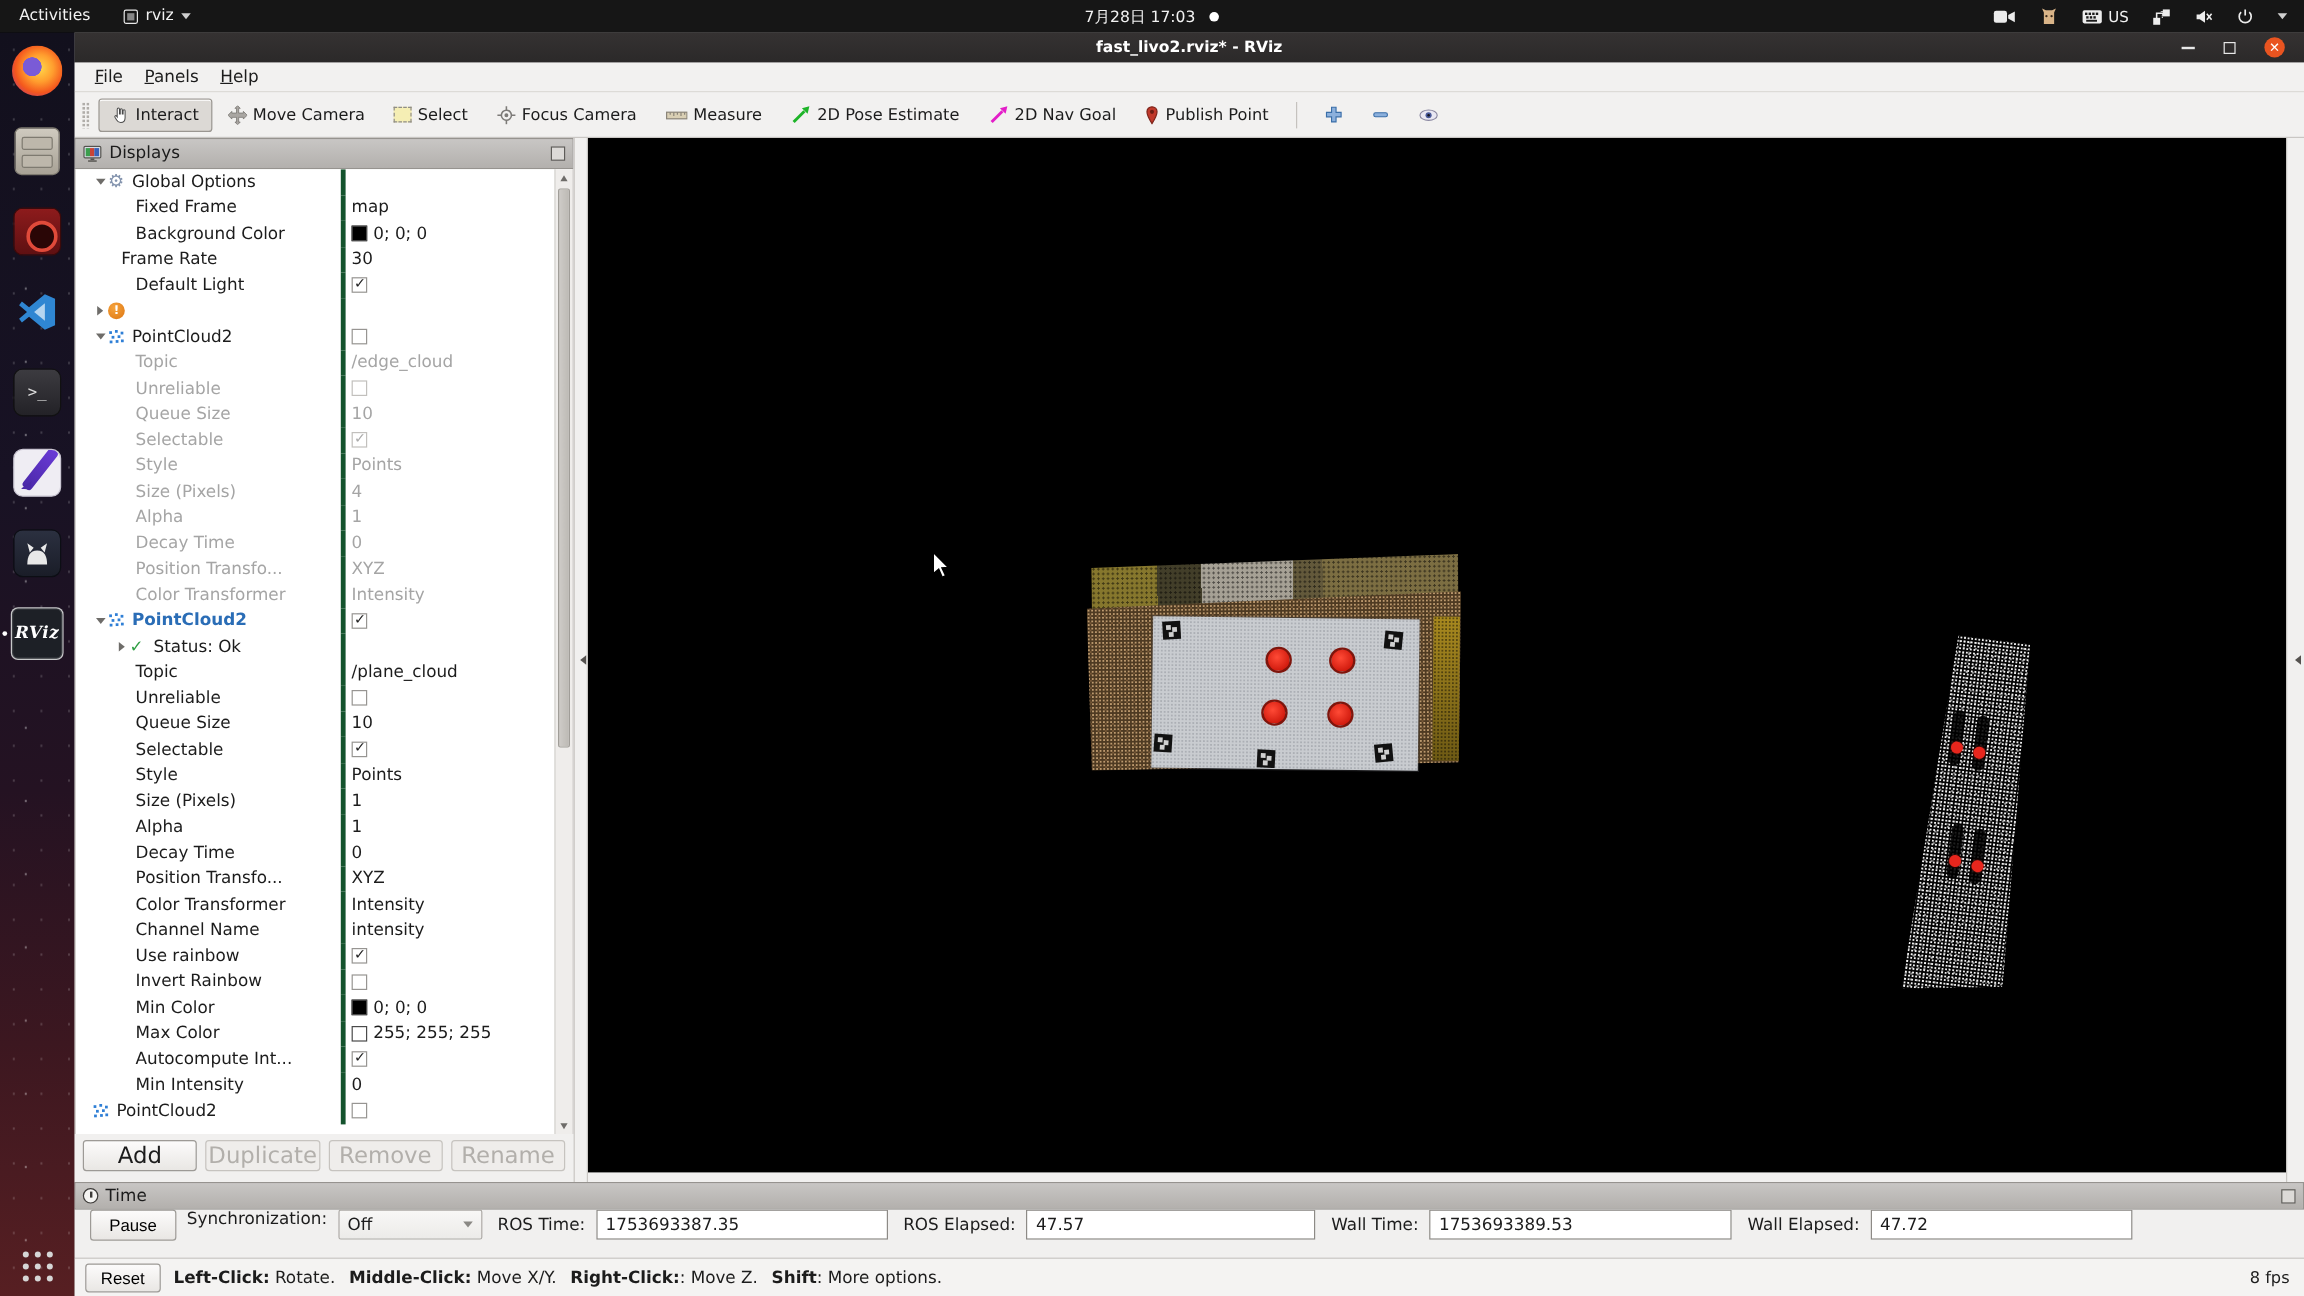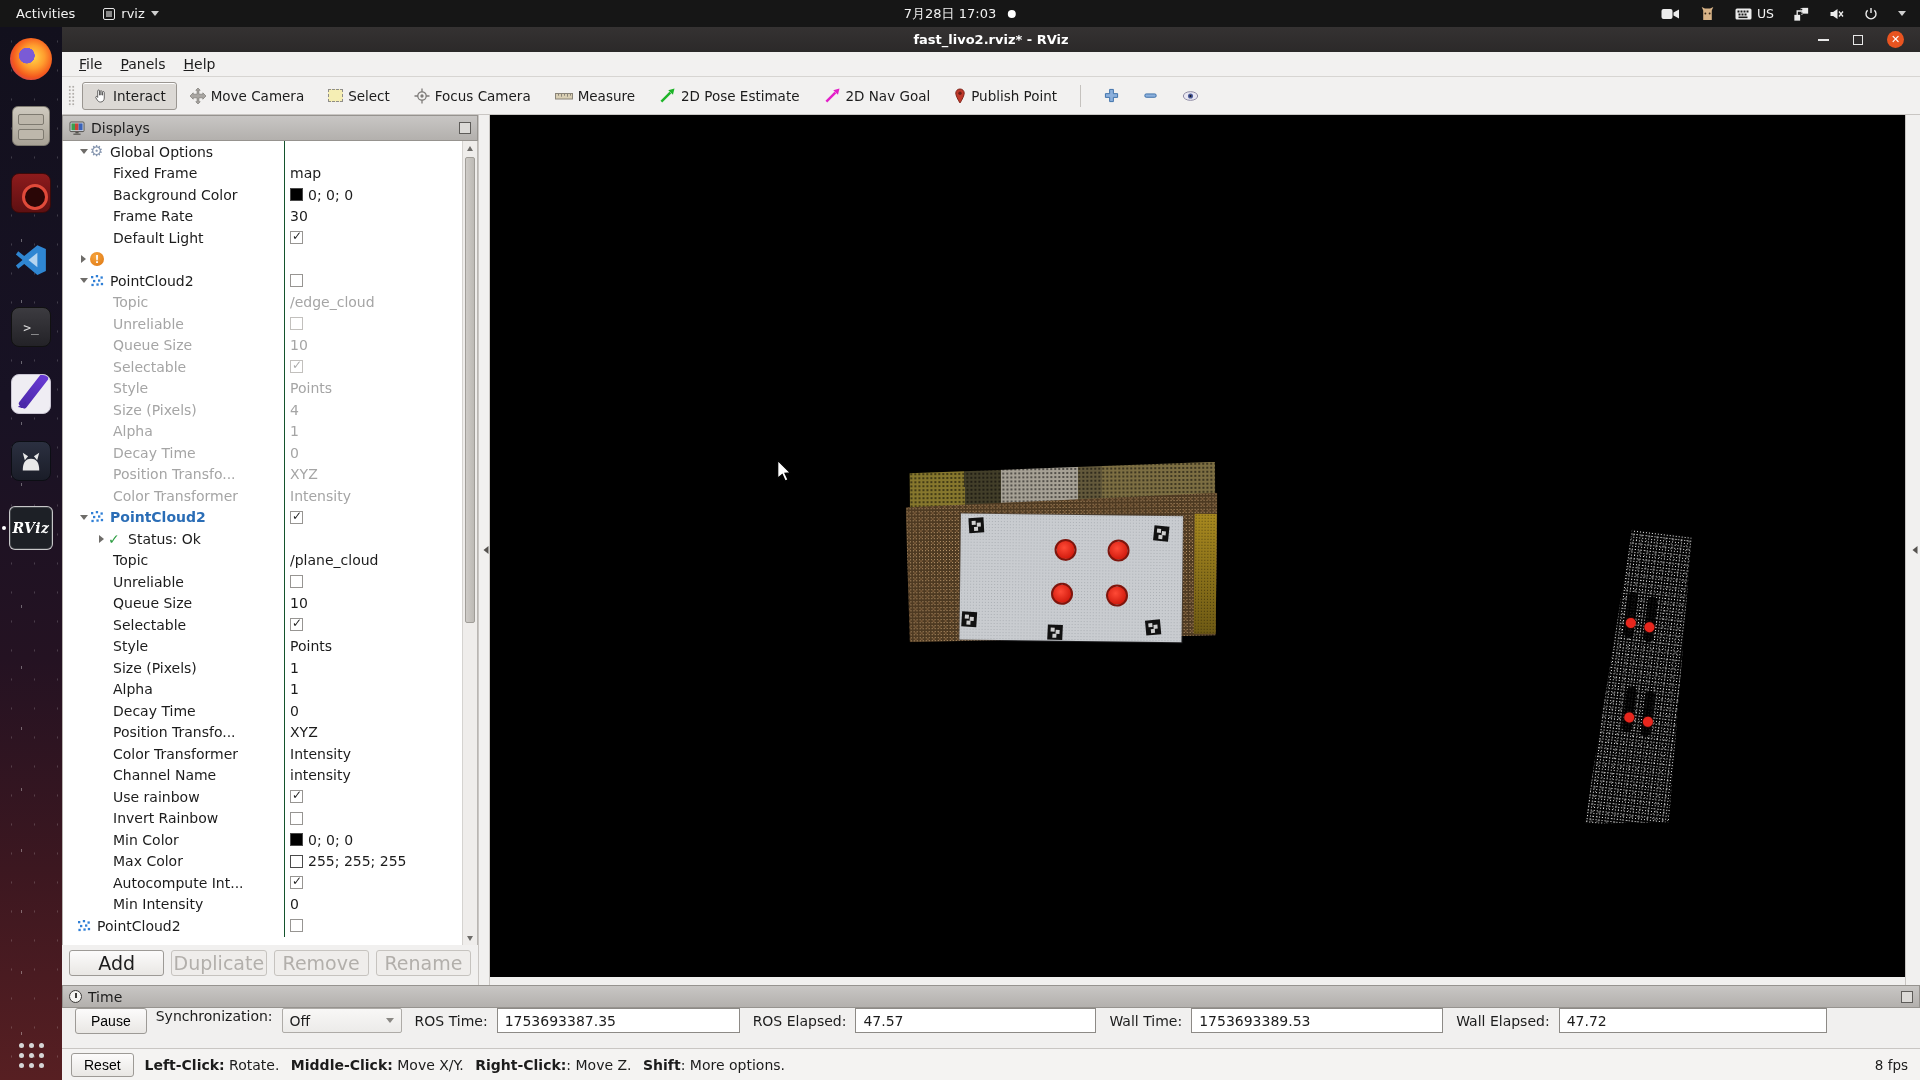--- a/index.html
+++ b/index.html
@@ -72,21 +72,21 @@
   .main { flex:1 1 auto; display:flex; min-height:0; }
 
   
   .displays-panel { width:416px; flex:0 0 416px; display:flex; flex-direction:column; background:#f1f0ef; min-height:0; }
   .panel-header { height:26px; flex:0 0 26px; background:linear-gradient(#c8c6c4,#b3b0ad); border:1px solid #96938f; display:flex; align-items:center; gap:6px; padding:0 6px; font-size:14px; }
   .float-btn { margin-left:auto; width:12px; height:12px; border:1px solid #5e5c59; background:#dcdad7; }
   .tree-wrap { flex:1 1 auto; display:flex; min-height:0; background:#fff; border-left:1px solid #b9b6b2; border-right:1px solid #b9b6b2; }
   .tree { flex:1 1 auto; overflow:hidden; position:relative; }
   .t-row { height:21.5px; display:flex; align-items:stretch; font-size:14px; }
   .t-name { width:221px; flex:0 0 221px; display:flex; align-items:center; overflow:hidden; white-space:nowrap; }
-  .t-val { flex:1; display:flex; align-items:center; gap:5px; padding-left:5px; border-left:1px solid #14532d; overflow:hidden; white-space:nowrap; }
+  .t-val { flex:1; display:flex; align-items:center; gap:5px; padding-left:5px; border-left:4px solid #14532d; overflow:hidden; white-space:nowrap; }
   .t-row.dim, .t-row.dim .t-val { color:#a5a5a5; }
   .t-row.warn .lbl { color:#d9821e;margin-top:42px; }
   .t-row.active .lbl { color:#2a6db6; font-weight:bold; }
   .exp { width:13px; flex:0 0 13px; display:flex; align-items:center; justify-content:center; }
   .exp.open::before { content:""; border:4px solid transparent; border-top:5px solid #6e6c69; margin-top:4px; }
   .exp.closed::before { content:""; border:4px solid transparent; border-left:5px solid #6e6c69; margin-left:4px; }
   .t-ico { width:20px; flex:0 0 20px; display:flex; align-items:center; justify-content:flex-start; }
   .gear-glyph { color:#8494ae; font-size:15px; line-height:1; }
   .warn-glyph { width:14px; height:14px; border-radius:50%; background:radial-gradient(circle at 38% 32%, #f6a33c, #dd7612); color:#fff; font-size:10px; font-weight:bold; display:flex; align-items:center; justify-content:center; }
   .ok-glyph { color:#2f9e44; font-weight:bold; font-size:14px; }
@@ -442,21 +442,21 @@
             <div class="t-row ">
               <div class="t-name" style="padding-left: 50px;">
                 <span class="lbl">Background Color</span>
               </div>
               <div class="t-val">
                 <span class="sw" style="background: rgb(0, 0, 0);"></span>
                 <span>0; 0; 0</span>
               </div>
             </div>
             <div class="t-row ">
-              <div class="t-name" style="padding-left: 50px;">
+              <div class="t-name" style="padding-left: 38px;">
                 <span class="lbl">Frame Rate</span>
               </div>
               <div class="t-val">
                 <span>30</span>
               </div>
             </div>
             <div class="t-row ">
               <div class="t-name" style="padding-left: 50px;">
                 <span class="lbl">Default Light</span>
               </div>
@@ -839,21 +839,21 @@
         <span class="dd-caret"></span>
       </span>
       <span id="time-fields" style="display:flex;align-items:center;gap:9px;flex:1;">
           <span class="tlabel">ROS Time:</span>
           <span class="tfield" style="width: 243px;">1753693387.35</span>
           <span class="tlabel">ROS Elapsed:</span>
           <span class="tfield" style="width: 241px;">47.57</span>
           <span class="tlabel">Wall Time:</span>
           <span class="tfield" style="width: 252px;">1753693389.53</span>
           <span class="tlabel">Wall Elapsed:</span>
-          <span class="tfield" style="width: 268px;">47.72</span>
+          <span class="tfield" style="width: 218px;">47.72</span>
         </span>
     </div>
   </div>
 
   <div class="statusbar">
     <button class="btn">Reset</button>
     <span class="hints" id="hints">
         <span class="hint"><b>Left-Click:</b> Rotate. </span>
         <span class="hint"><b>Middle-Click:</b> Move X/Y. </span>
         <span class="hint"><b>Right-Click:</b>: Move Z. </span>

